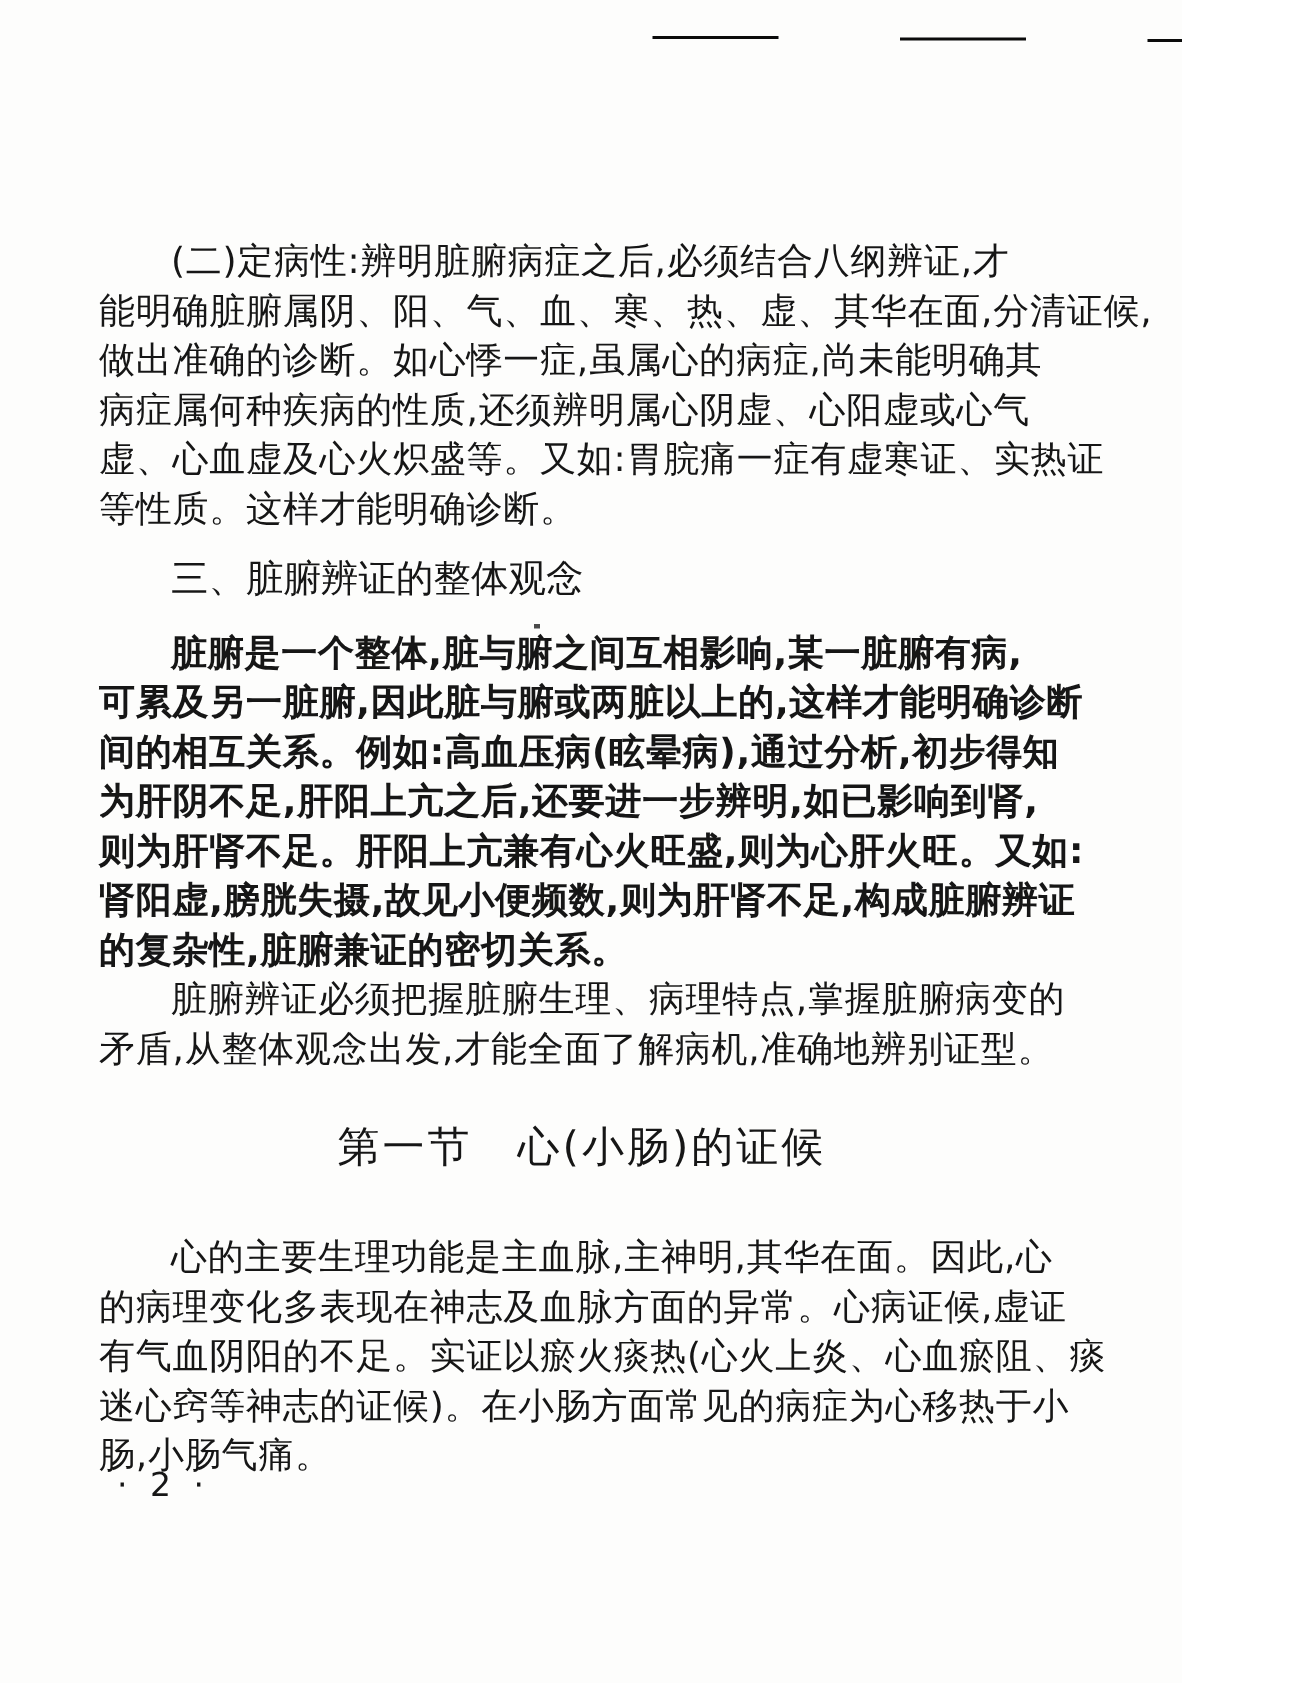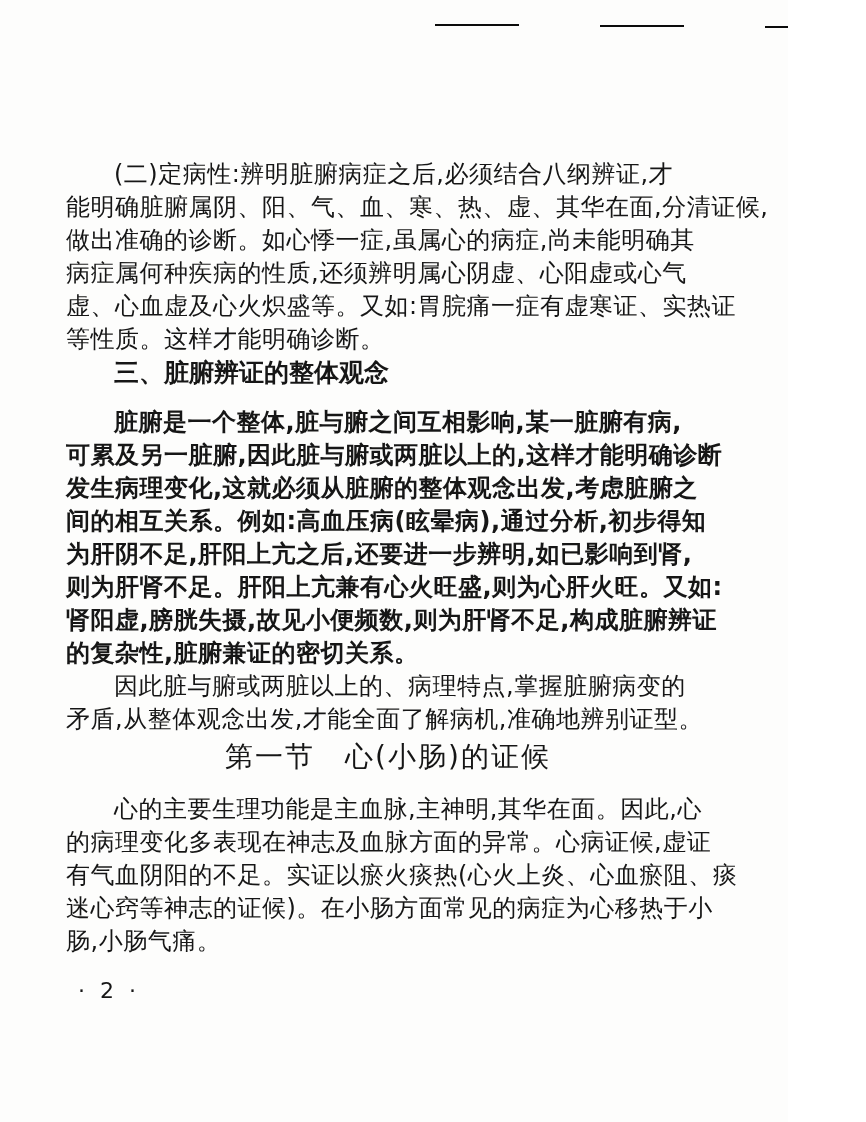--- a/index.html
+++ b/index.html
@@ -40,40 +40,41 @@
   }
   .line {
     height: 33px;
     white-space: nowrap;
     letter-spacing: 0.5px;
   }
   .line.indent {
     padding-left: 48px;
   }
   .subheading {
-    font-weight: bold;
+    font-weight: normal;
     font-size: 25px;
     height: 33px;
+    margin-top: 13px;
     padding-left: 48px;
     white-space: nowrap;
   }
   .para-gap {
     margin-top: 17px;
     font-weight: bold;
   }
   .section-heading {
     font-size: 28px;
     letter-spacing: 2px;
     text-align: center;
     height: 38px;
-    margin-top: 4px;
+    margin-top: 32px;
     white-space: nowrap;
   }
   .section-gap {
-    margin-top: 15px;
+    margin-top: 36px;
   }
   .page-number {
     position: absolute;
     left: 78px;
     top: 978px;
     font-size: 22px;
     letter-spacing: 4px;
     color: #161616;
   }
 </style>
@@ -97,30 +98,29 @@
       <div class="line">病症属何种疾病的性质,还须辨明属心阴虚、心阳虚或心气</div>
       <div class="line">虚、心血虚及心火炽盛等。又如:胃脘痛一症有虚寒证、实热证</div>
       <div class="line">等性质。这样才能明确诊断。</div>
     </div>
 
     <div class="subheading">三、脏腑辨证的整体观念</div>
 
     <div class="para para-gap">
       <div class="line indent">脏腑是一个整体,脏与腑之间互相影响,某一脏腑有病,</div>
       <div class="line">可累及另一脏腑,因此脏与腑或两脏以上的,这样才能明确诊断</div>
-      <div class="line">发生病理变化,这就必须从脏腑的整体观念出发,考虑脏腑之</div>
       <div class="line">间的相互关系。例如:高血压病(眩晕病),通过分析,初步得知</div>
       <div class="line">为肝阴不足,肝阳上亢之后,还要进一步辨明,如已影响到肾,</div>
       <div class="line">则为肝肾不足。肝阳上亢兼有心火旺盛,则为心肝火旺。又如:</div>
       <div class="line">肾阳虚,膀胱失摄,故见小便频数,则为肝肾不足,构成脏腑辨证</div>
       <div class="line">的复杂性,脏腑兼证的密切关系。</div>
     </div>
 
     <div class="para">
-      <div class="line indent">因此脏与腑或两脏以上的、病理特点,掌握脏腑病变的</div>
+      <div class="line indent">脏腑辨证必须把握脏腑生理、病理特点,掌握脏腑病变的</div>
       <div class="line">矛盾,从整体观念出发,才能全面了解病机,准确地辨别证型。</div>
     </div>
 
     <div class="section-heading">第一节　心(小肠)的证候</div>
 
     <div class="para section-gap">
       <div class="line indent">心的主要生理功能是主血脉,主神明,其华在面。因此,心</div>
       <div class="line">的病理变化多表现在神志及血脉方面的异常。心病证候,虚证</div>
       <div class="line">有气血阴阳的不足。实证以瘀火痰热(心火上炎、心血瘀阻、痰</div>
       <div class="line">迷心窍等神志的证候)。在小肠方面常见的病症为心移热于小</div>

